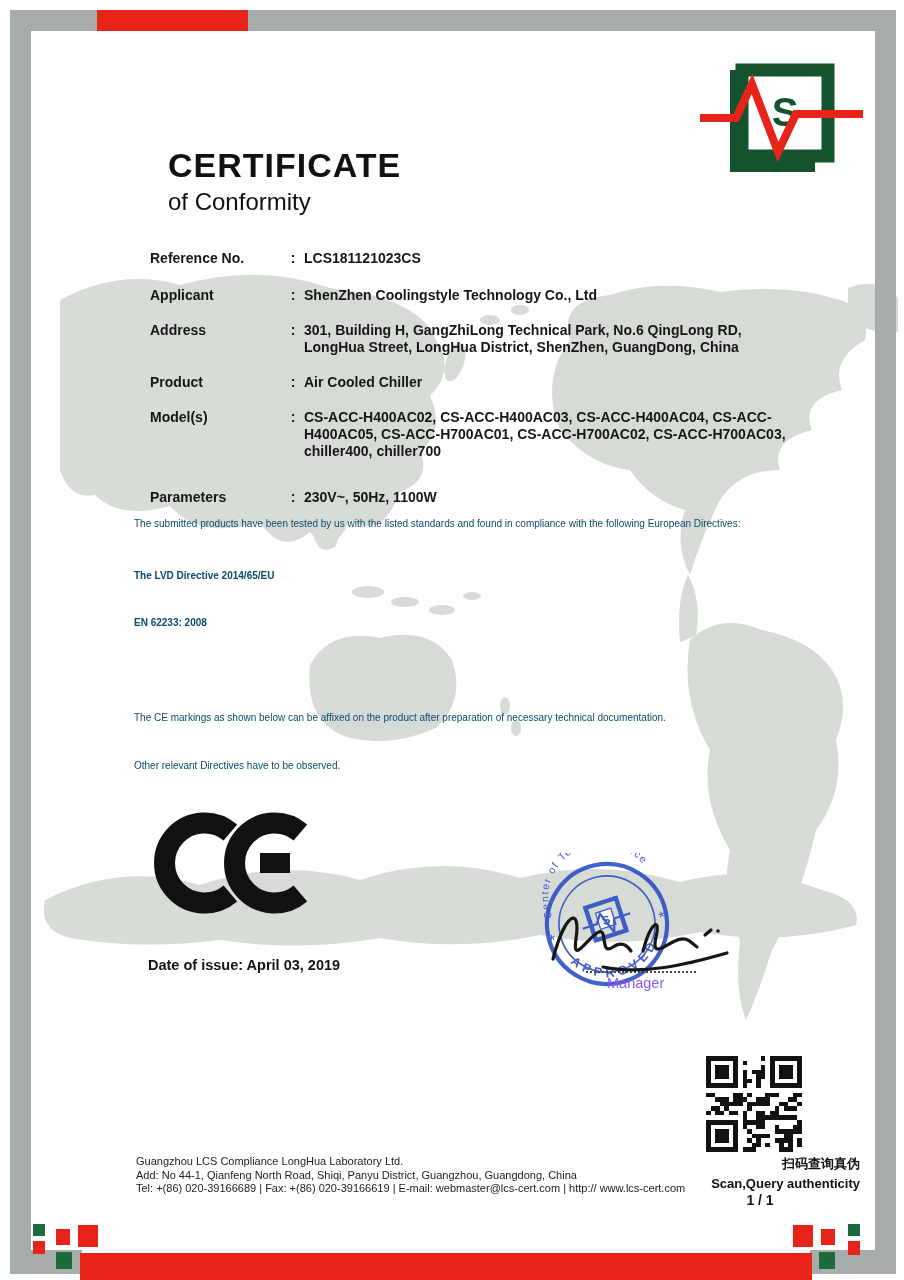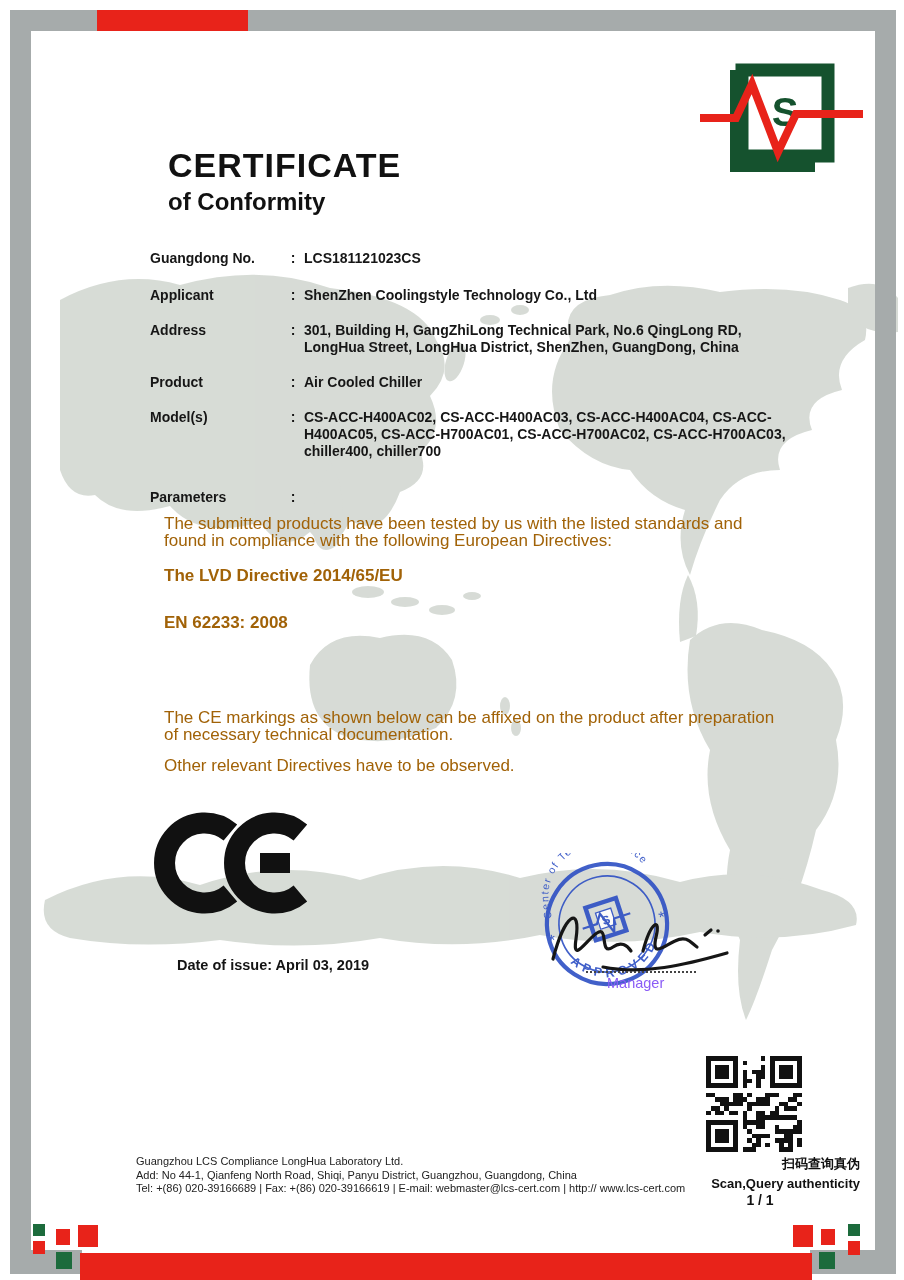--- a/index.html
+++ b/index.html
@@ -22,32 +22,32 @@
 
   
   .map { position:absolute; left:0; top:0; z-index:0; }
 
   
   .logo { position:absolute; left:700px; top:60px; width:165px; height:118px; z-index:2; }
 
   
   .content { position:absolute; inset:0; z-index:2; }
   .title1 { position:absolute; left:168px; top:146px; font-size:34px; font-weight:bold; letter-spacing:1px; color:#111; }
-  .title2 { position:absolute; left:168px; top:188px; font-size:24px; font-weight:bold; color:#111; }
+  .title2 { position:absolute; left:168px; top:188px; font-size:24px; font-weight:normal; color:#111; }
 
   .row { position:absolute; left:150px; display:flex; font-size:14px; font-weight:bold; color:#161616; line-height:17px; }
   .row .lbl { width:132px; flex:none; }
   .row .col { width:22px; flex:none; text-align:center; }
   .row .val { width:500px; }
 
-  .para { position:absolute; left:164px; width:620px; font-size:17px; line-height:16.5px; color:#a16207; }
+  .para { position:absolute; left:134px; width:620px; font-size:10px; line-height:16.5px; color:#0c4a6e; }
   .para.bold { font-weight:bold; }
 
   .ce { position:absolute; left:148px; top:812px; z-index:2; }
-  .dateline { position:absolute; left:148px; top:957px; font-size:14.5px; font-weight:bold; color:#141414; z-index:2;margin-left:29px; }
+  .dateline { position:absolute; left:148px; top:957px; font-size:14.5px; font-weight:bold; color:#141414; z-index:2; }
 
   
   .stamp { position:absolute; left:536px; top:853px; z-index:4; opacity:.9; }
   .sig   { position:absolute; left:545px; top:893px; z-index:5; }
   .sig-dash { position:absolute; left:586px; top:971px; width:110px; border-top:2px dotted #444; z-index:5; }
   .manager { position:absolute; left:607px; top:975px; font-size:14.5px; color:#8b5cf6; z-index:5; }
 
   
   .footer { position:absolute; left:136px; top:1155px; font-size:11px; line-height:13.5px; color:#222; z-index:2; }
   .qr-wrap { position:absolute; left:706px; top:1056px; width:96px; height:96px; z-index:2; }
@@ -115,21 +115,21 @@
     <rect x="61" y="29" width="48" height="48" fill="#ffffff"></rect>
     <text x="85" y="66" font-size="40" font-weight="bold" fill="#15522e" text-anchor="middle" font-family="Liberation Sans, sans-serif">S</text>
     <polyline points="0,58 36,58 52,24 78,92 96,54 163,54" fill="none" stroke="#e8231a" stroke-width="8"></polyline>
   </svg>
 
   <div class="content">
     <div class="title1">CERTIFICATE</div>
     <div class="title2">of Conformity</div>
 
     <div class="row" style="top:250px;">
-      <span class="lbl">Guangdong No.</span>
+      <span class="lbl">Reference No.</span>
       <span class="col">:</span>
       <span class="val">LCS181121023CS</span>
     </div>
     <div class="row" style="top:287px;">
       <span class="lbl">Applicant</span>
       <span class="col">:</span>
       <span class="val">ShenZhen Coolingstyle Technology Co., Ltd</span>
     </div>
     <div class="row" style="top:322px;">
       <span class="lbl">Address</span>
@@ -142,20 +142,21 @@
       <span class="val">Air Cooled Chiller</span>
     </div>
     <div class="row" style="top:409px;">
       <span class="lbl">Model(s)</span>
       <span class="col">:</span>
       <span class="val">CS-ACC-H400AC02, CS-ACC-H400AC03, CS-ACC-H400AC04, CS-ACC-H400AC05, CS-ACC-H700AC01, CS-ACC-H700AC02, CS-ACC-H700AC03, chiller400, chiller700</span>
     </div>
     <div class="row" style="top:489px;">
       <span class="lbl">Parameters</span>
       <span class="col">:</span>
+      <span class="val">230V~, 50Hz, 1100W</span>
     </div>
 
     <div class="para" style="top:516px;">The submitted products have been tested by us with the listed standards and found in compliance with the following European Directives:</div>
     <div class="para bold" style="top:568px;">The LVD Directive 2014/65/EU</div>
     <div class="para bold" style="top:615px;">EN 62233: 2008</div>
     <div class="para" style="top:758px;">Other relevant Directives have to be observed.</div>
     <div class="para" style="top:710px;">The CE markings as shown below can be affixed on the product after preparation of necessary technical documentation.</div>
 
     <svg class="ce" width="160" height="102" viewBox="0 0 160 102">
       <g fill="none" stroke="#111111" stroke-width="21">

